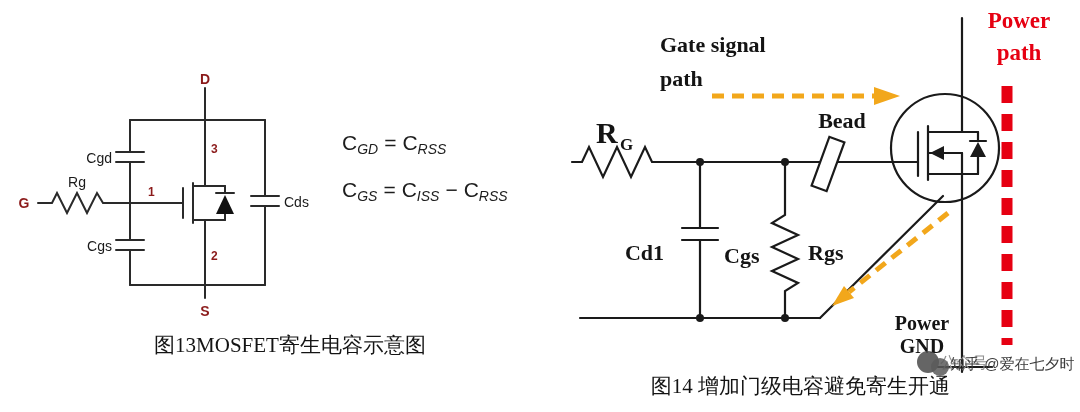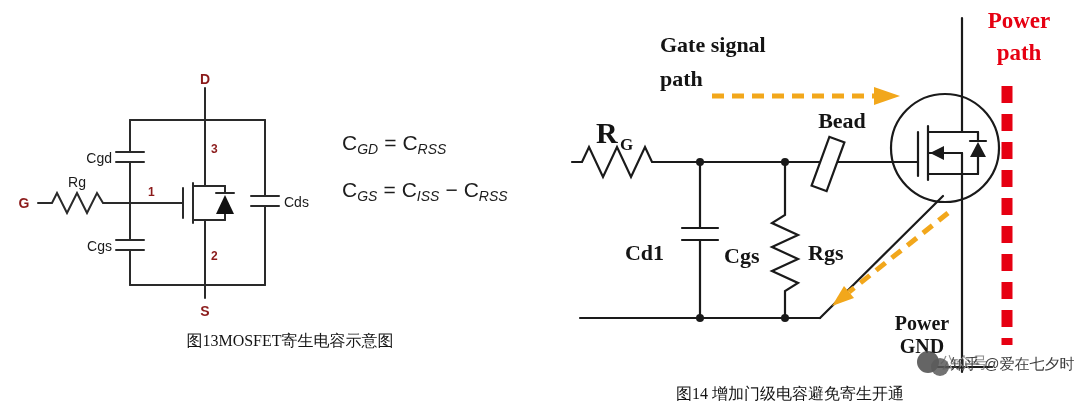--- a/index.html
+++ b/index.html
@@ -7,24 +7,24 @@
     position:relative;width:1080px;height:412px;background:#ffffff;
     font-family:"Liberation Sans",sans-serif;overflow:hidden;
   }
   svg.schematic{position:absolute;left:0;top:0;}
   
   .eq{position:absolute;left:342px;top:130px;color:#1d1d1d;}
   .eq-row{margin-bottom:15px;font-size:21px;line-height:26px;white-space:nowrap;}
   .eq-row .sub{font-size:14px;vertical-align:-4px;font-style:italic;}
   .eq-row .op{display:inline-block;padding:0 6px;}
   
-  .caption{position:absolute;color:#141414;font-size:16px;text-align:center;
+  .caption{position:absolute;color:#141414;font-size:21px;text-align:center;
     font-family:"Liberation Serif",serif;}
   #caption13{left:100px;top:331px;width:380px;}
-  #caption14{left:630px;top:384px;width:320px;}
+  #caption14{left:630px;top:372px;width:320px;text-align:right;}
   
   .watermark{position:absolute;left:916px;top:346px;width:164px;height:40px;}
   .wm-back{position:absolute;left:24px;top:7px;color:#8f8f8f;font-size:16px;}
   .wm-icon{position:absolute;left:0;top:2px;}
   .wm-front{position:absolute;left:34px;top:9px;color:#3d3d3d;font-size:15px;
     font-weight:normal;white-space:nowrap;}
 </style>
 </head>
 <body>
 

